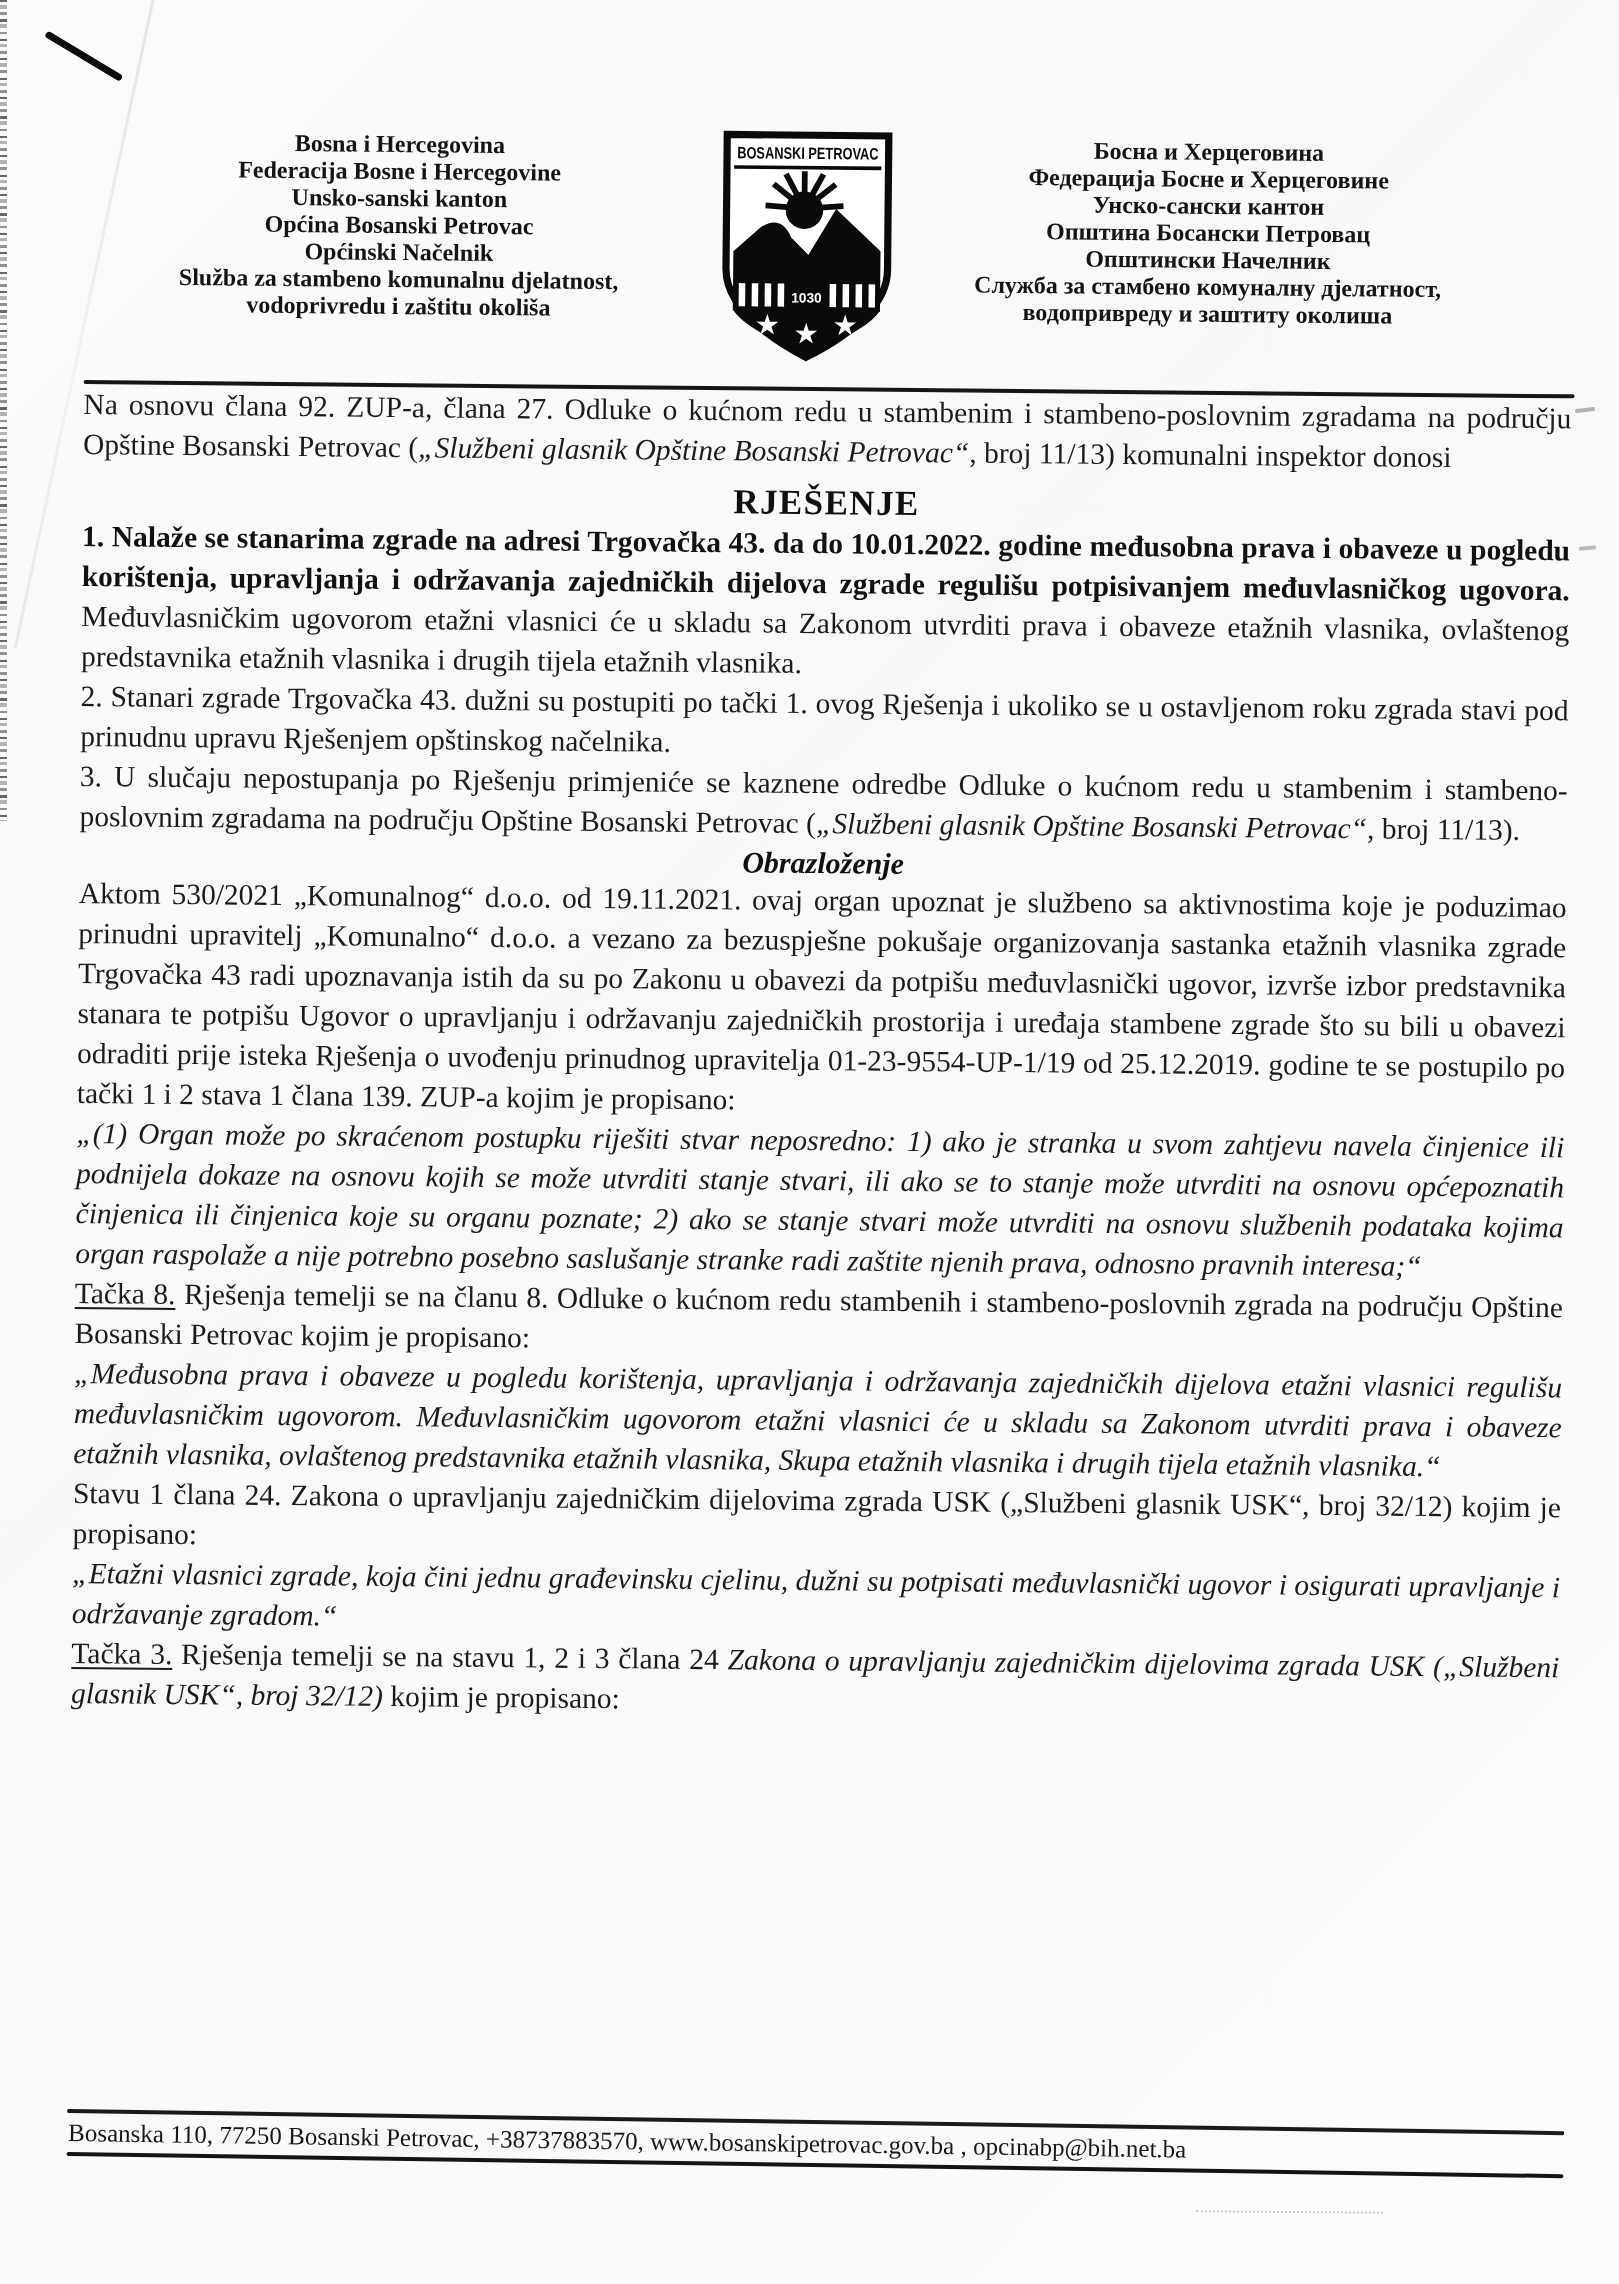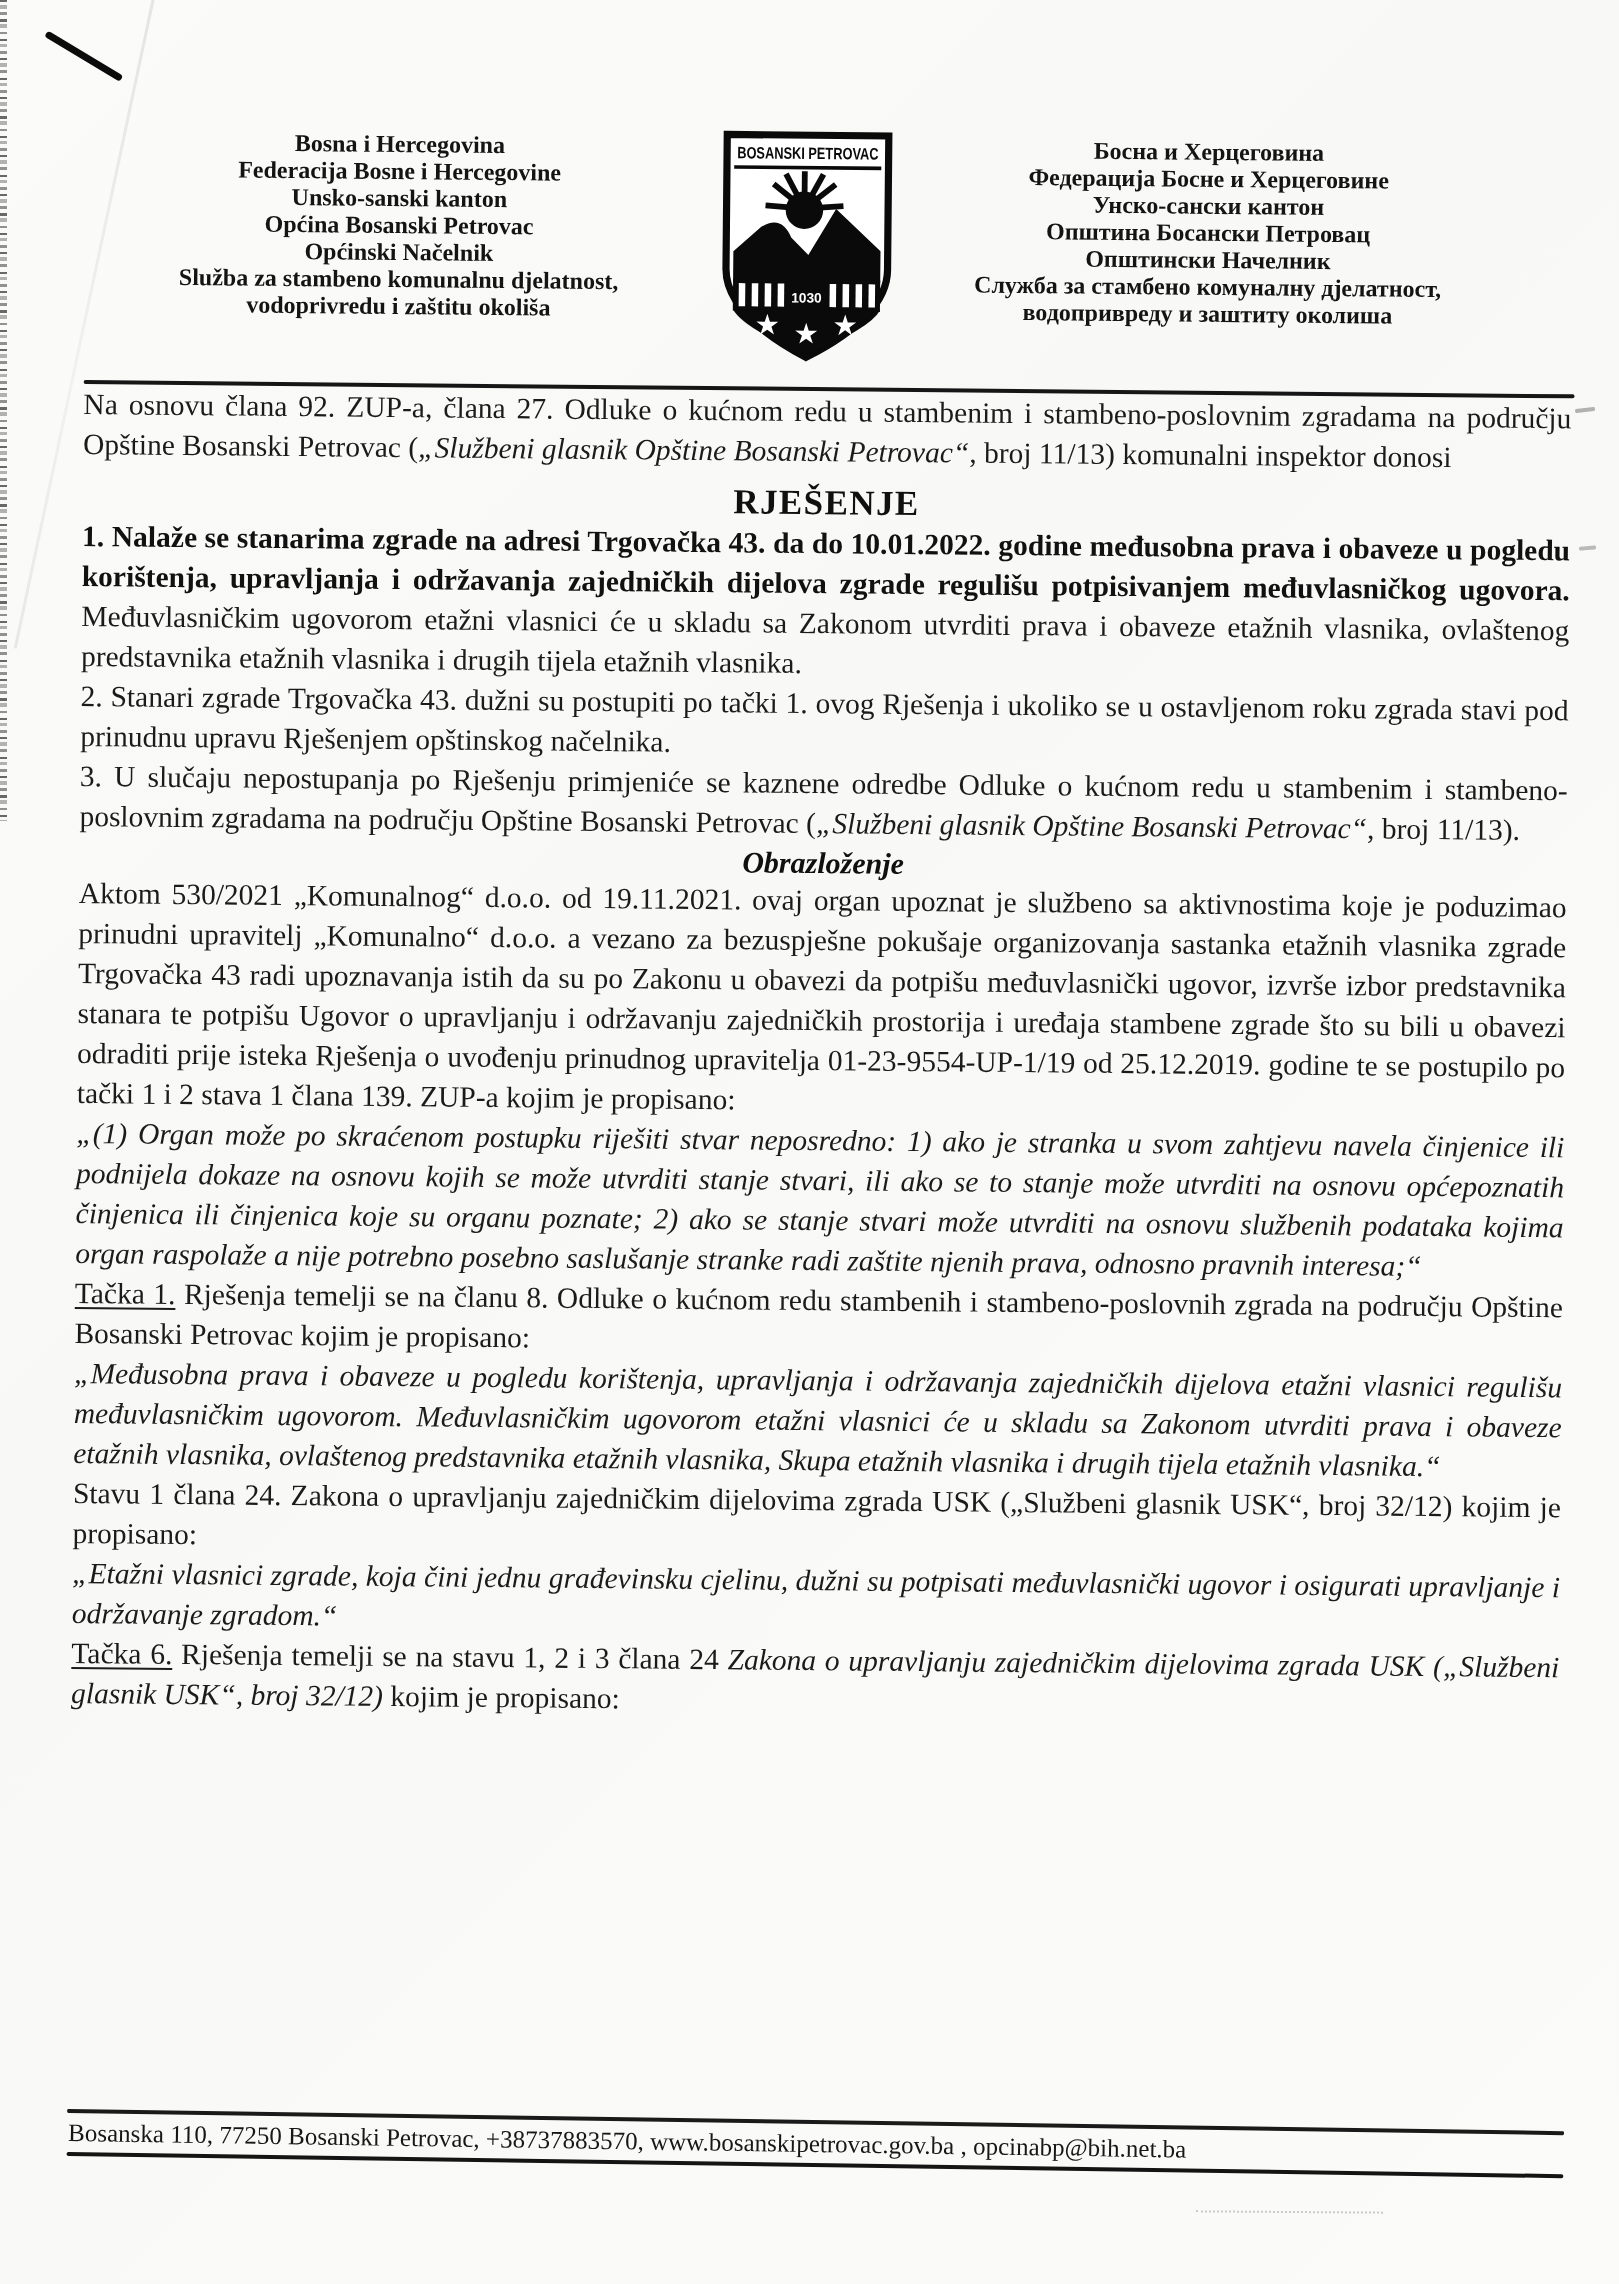--- a/index.html
+++ b/index.html
@@ -139,29 +139,29 @@
     <p class="body item2">2. Stanari zgrade Trgovačka 43. dužni su postupiti po tački 1. ovog Rješenja i ukoliko se u ostavljenom roku zgrada stavi pod prinudnu upravu Rješenjem opštinskog načelnika.</p>
 
     <p class="body item3"><span>3. U slučaju nepostupanja po Rješenju primjeniće se kaznene odredbe Odluke o kućnom redu u stambenim i stambeno-poslovnim zgradama na području Opštine Bosanski Petrovac (</span><span class="it">„Službeni glasnik Opštine Bosanski Petrovac“</span><span>, broj 11/13).</span></p>
 
     <h2 class="obraz">Obrazloženje</h2>
 
     <p class="body para1">Aktom 530/2021 „Komunalnog“ d.o.o. od 19.11.2021. ovaj organ upoznat je službeno sa aktivnostima koje je poduzimao prinudni upravitelj „Komunalno“ d.o.o. a vezano za bezuspješne pokušaje organizovanja sastanka etažnih vlasnika zgrade Trgovačka 43 radi upoznavanja istih da su po Zakonu u obavezi da potpišu međuvlasnički ugovor, izvrše izbor predstavnika stanara te potpišu Ugovor o upravljanju i održavanju zajedničkih prostorija i uređaja stambene zgrade što su bili u obavezi odraditi prije isteka Rješenja o uvođenju prinudnog upravitelja 01-23-9554-UP-1/19 od 25.12.2019. godine te se postupilo po tački 1 i 2 stava 1 člana 139.  ZUP-a kojim je propisano:</p>
 
     <p class="body it">„(1) Organ može po skraćenom postupku riješiti stvar neposredno: 1) ako je stranka u svom zahtjevu navela činjenice ili podnijela dokaze na osnovu kojih se može utvrditi stanje stvari, ili ako se to stanje može utvrditi na osnovu općepoznatih činjenica ili činjenica koje su organu poznate; 2) ako se stanje stvari može utvrditi na osnovu službenih podataka kojima organ raspolaže a nije potrebno posebno saslušanje stranke radi zaštite njenih prava, odnosno pravnih interesa;“</p>
 
-    <p class="body tacka1"><span class="ul">Tačka 1.</span><span> Rješenja temelji se na članu 8. Odluke o kućnom redu stambenih i stambeno-poslovnih zgrada na području Opštine Bosanski Petrovac kojim je propisano:</span></p>
+    <p class="body tacka1"><span class="ul">Tačka 8.</span><span> Rješenja temelji se na članu 8. Odluke o kućnom redu stambenih i stambeno-poslovnih zgrada na području Opštine Bosanski Petrovac kojim je propisano:</span></p>
 
     <p class="body it">„Međusobna prava i obaveze u pogledu korištenja, upravljanja i održavanja zajedničkih dijelova etažni vlasnici regulišu međuvlasničkim ugovorom. Međuvlasničkim ugovorom etažni vlasnici će u skladu sa Zakonom utvrditi prava i obaveze etažnih vlasnika, ovlaštenog predstavnika etažnih vlasnika, Skupa etažnih vlasnika i drugih tijela etažnih vlasnika.“</p>
 
     <p class="body">Stavu 1 člana 24. Zakona o upravljanju zajedničkim dijelovima zgrada USK („Službeni glasnik USK“, broj 32/12) kojim je propisano:</p>
 
     <p class="body it">„Etažni vlasnici zgrade, koja čini jednu građevinsku cjelinu, dužni su potpisati međuvlasnički ugovor i osigurati upravljanje i održavanje zgradom.“</p>
 
-    <p class="body"><span class="ul">Tačka 6.</span><span> Rješenja temelji se na stavu 1, 2 i 3 člana 24 </span><span class="it">Zakona o upravljanju zajedničkim dijelovima zgrada USK („Službeni glasnik USK“, broj 32/12)</span><span> kojim je propisano:</span></p>
+    <p class="body"><span class="ul">Tačka 3.</span><span> Rješenja temelji se na stavu 1, 2 i 3 člana 24 </span><span class="it">Zakona o upravljanju zajedničkim dijelovima zgrada USK („Službeni glasnik USK“, broj 32/12)</span><span> kojim je propisano:</span></p>
 
   </div>
 
   <div class="footer">
     <div class="footer-rule-top"></div>
     <div class="footer-text">Bosanska 110, 77250 Bosanski Petrovac, +38737883570, www.bosanskipetrovac.gov.ba , opcinabp@bih.net.ba</div>
     <div class="footer-rule-bottom"></div>
   </div>
 
 </div>

